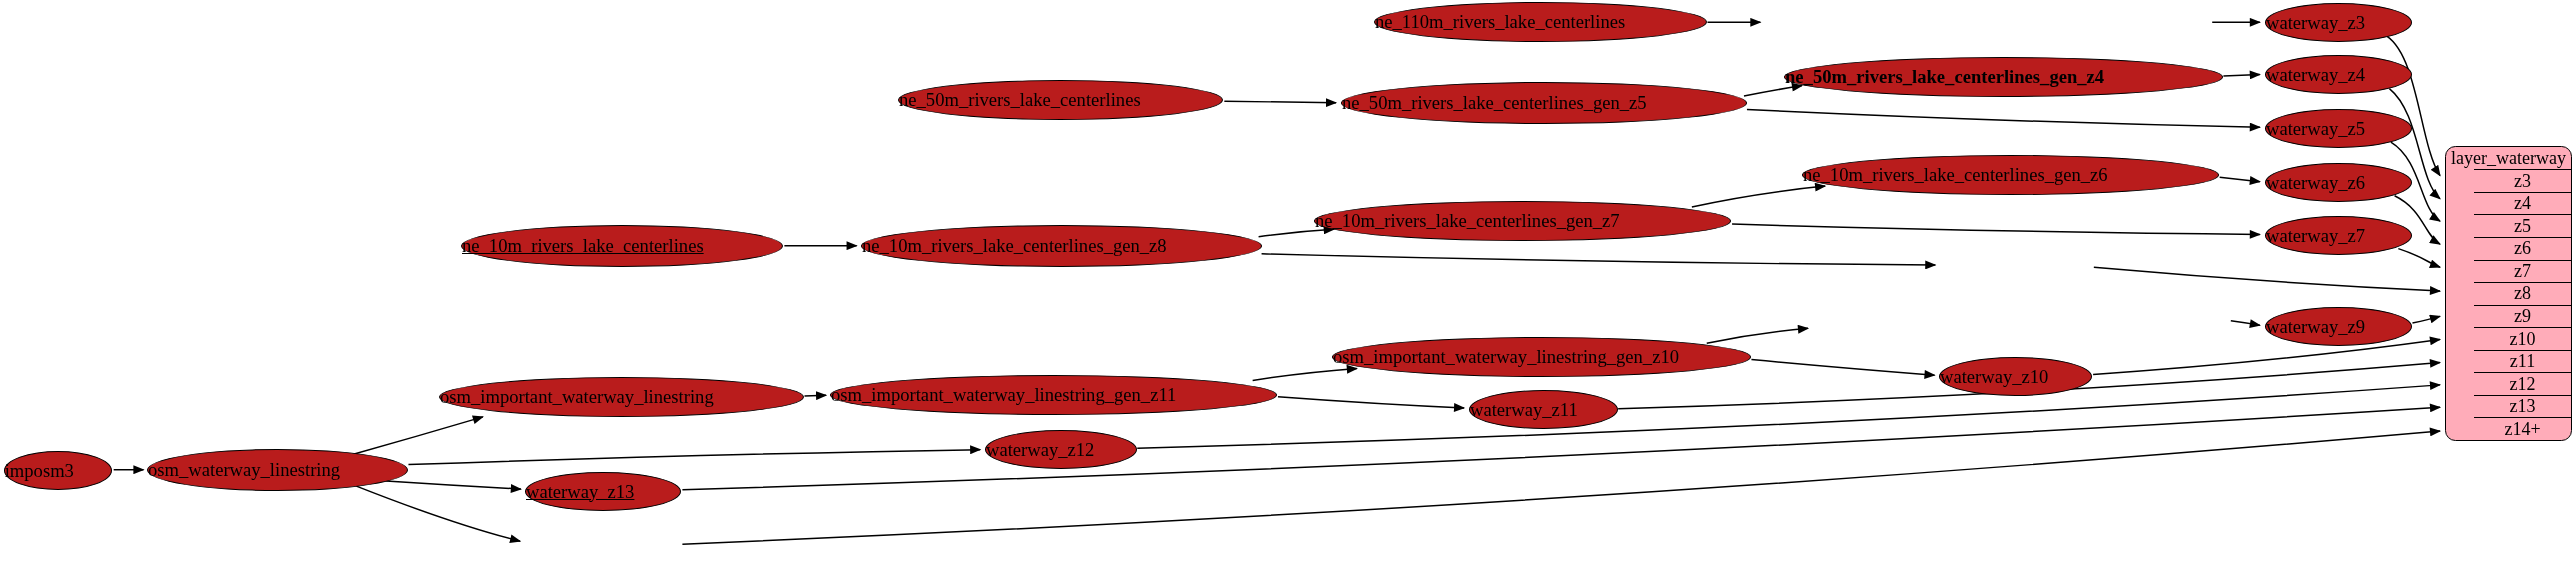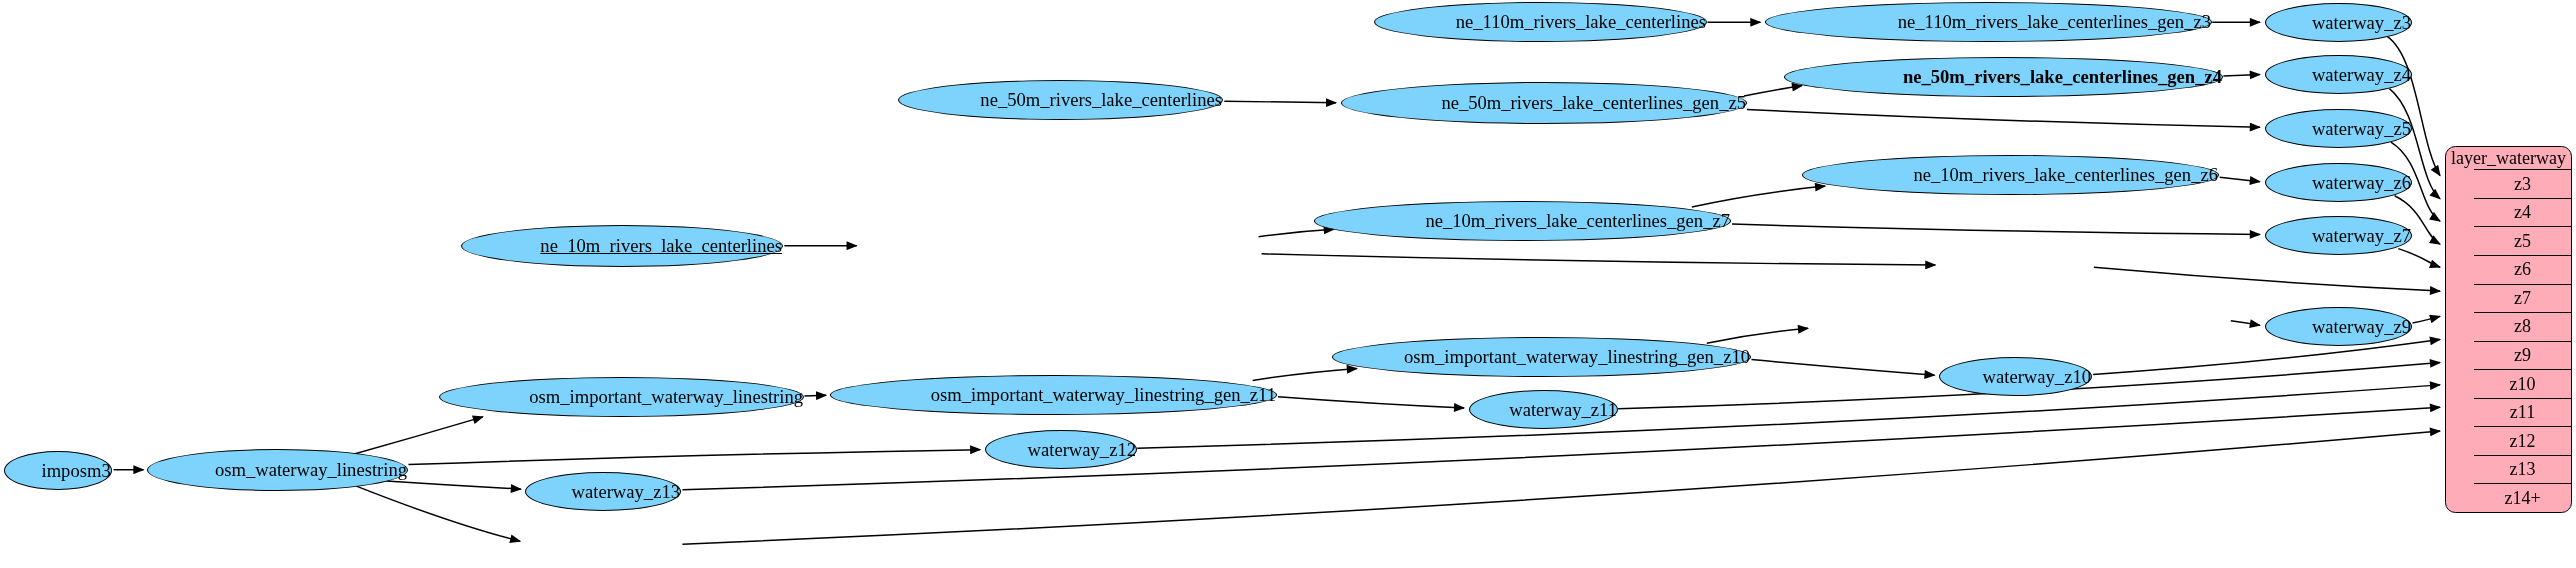--- a/index.html
+++ b/index.html
@@ -9,30 +9,30 @@
     background:#ffffff;
     font-family:"Liberation Serif","DejaVu Serif",serif;
     color:#000;
     overflow:hidden;
   }
   #edges { position:absolute; left:0; top:0; width:2576px; height:568px; }
   .node {
     position:absolute;
     border:1.5px solid #000;
     border-radius:50%;
-    background:#7dd3fc;
-    display:flex; align-items:center; justify-content:flex-end;
+    background:#b91c1c;
+    display:flex; align-items:center; justify-content:flex-start;
     font-size:18.6px;
     white-space:nowrap;
     box-sizing:border-box;
     z-index:2;
   }
   #layer-box {
     position:absolute;
-    left:2445px; top:146px; width:127px; height:367px;
+    left:2445px; top:146px; width:127px; height:295px;
     border:1.5px solid #000;
     border-radius:10.4px;
     background:#ffacb9;
     display:flex; flex-direction:column;
     box-sizing:border-box;
     overflow:hidden;
     font-size:18px;
     z-index:2;
   }
   #layer-box .hdr {
@@ -105,40 +105,40 @@
     </div>
   <div class="node" style="left:830px;top:375px;width:447px;height:40px;">
       <span>osm_important_waterway_linestring_gen_z11</span>
     </div>
   <div class="node" style="left:1332px;top:337px;width:419px;height:40px;">
       <span>osm_important_waterway_linestring_gen_z10</span>
     </div>
   <div class="node" style="left:461px;top:225px;width:322px;height:42px;text-decoration:underline;">
       <span>ne_10m_rivers_lake_centerlines</span>
     </div>
+  <div class="node" style="left:861px;top:225px;width:401px;height:42px;">
+      <span>ne_10m_rivers_lake_centerlines_gen_z8</span>
+    </div>
   <div class="node" style="left:1314px;top:201px;width:417px;height:40px;">
       <span>ne_10m_rivers_lake_centerlines_gen_z7</span>
     </div>
   <div class="node" style="left:1802px;top:155px;width:417px;height:40px;">
       <span>ne_10m_rivers_lake_centerlines_gen_z6</span>
     </div>
   <div class="node" style="left:898px;top:80px;width:325px;height:40px;">
       <span>ne_50m_rivers_lake_centerlines</span>
     </div>
   <div class="node" style="left:1341px;top:82px;width:406px;height:42px;">
       <span>ne_50m_rivers_lake_centerlines_gen_z5</span>
     </div>
   <div class="node" style="left:1784px;top:57px;width:439px;height:40px;font-weight:bold;">
       <span>ne_50m_rivers_lake_centerlines_gen_z4</span>
     </div>
   <div class="node" style="left:1374px;top:2.2px;width:333px;height:40px;">
       <span>ne_110m_rivers_lake_centerlines</span>
-    </div>
-  <div class="node" style="left:1765px;top:2.2px;width:447px;height:40px;">
-      <span>ne_110m_rivers_lake_centerlines_gen_z3</span>
     </div>
   <div class="node" style="left:2265px;top:3px;width:147px;height:39px;">
       <span>waterway_z3</span>
     </div>
   <div class="node" style="left:2265px;top:55px;width:147px;height:39px;">
       <span>waterway_z4</span>
     </div>
   <div class="node" style="left:2265px;top:109px;width:147px;height:39px;">
       <span>waterway_z5</span>
     </div>
@@ -153,21 +153,21 @@
     </div>
   <div class="node" style="left:1939px;top:357px;width:153px;height:39px;">
       <span>waterway_z10</span>
     </div>
   <div class="node" style="left:1469px;top:390px;width:149px;height:39px;">
       <span>waterway_z11</span>
     </div>
   <div class="node" style="left:985px;top:430px;width:152px;height:39px;">
       <span>waterway_z12</span>
     </div>
-  <div class="node" style="left:525px;top:472px;width:156px;height:39px;">
+  <div class="node" style="left:525px;top:472px;width:156px;height:39px;text-decoration:underline;">
       <span>waterway_z13</span>
     </div>
 
   <div id="layer-box">
     <div class="hdr">layer_waterway</div>
     <div class="row">z3</div>
     <div class="row">z4</div>
     <div class="row">z5</div>
     <div class="row">z6</div>
     <div class="row">z7</div>

